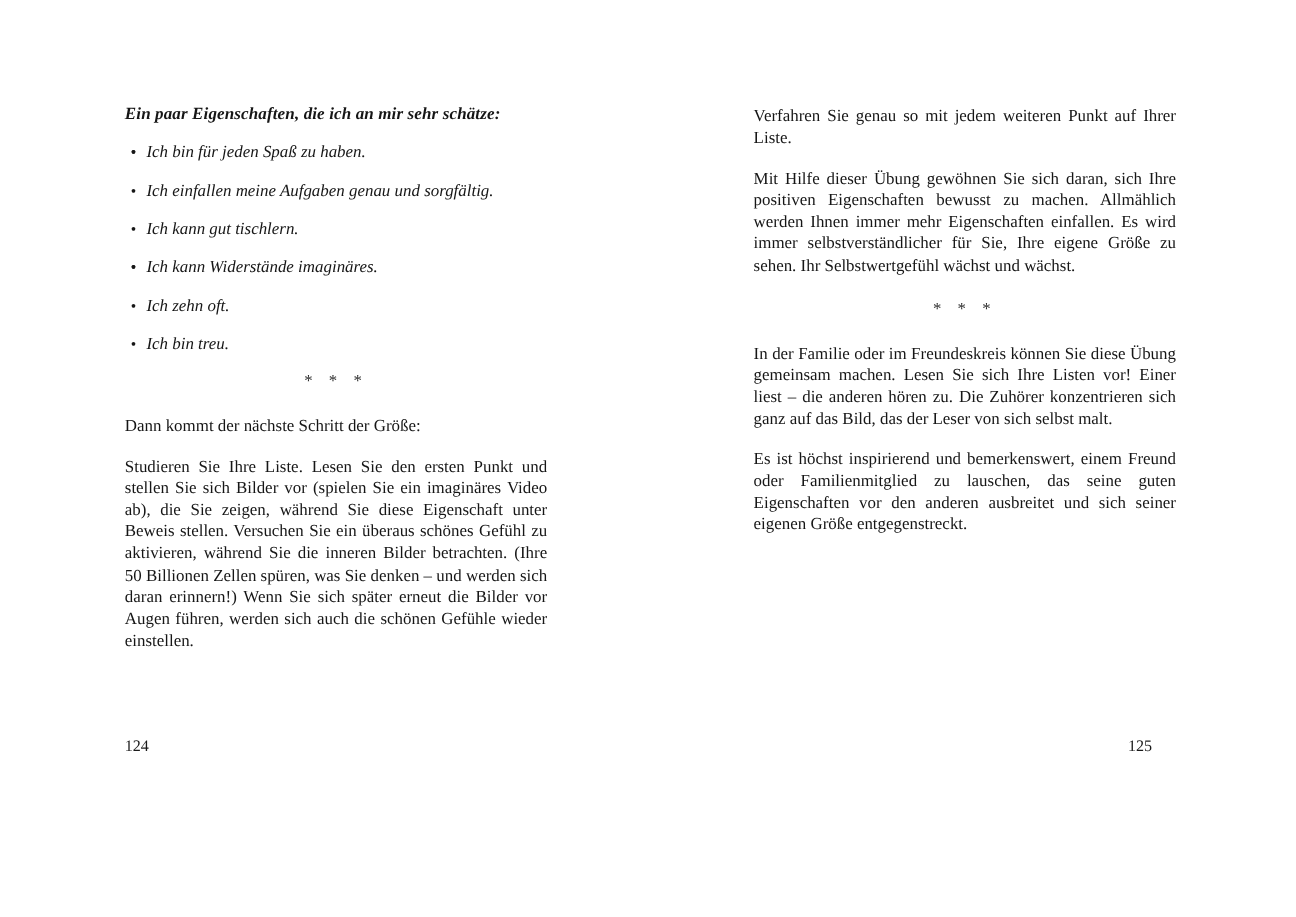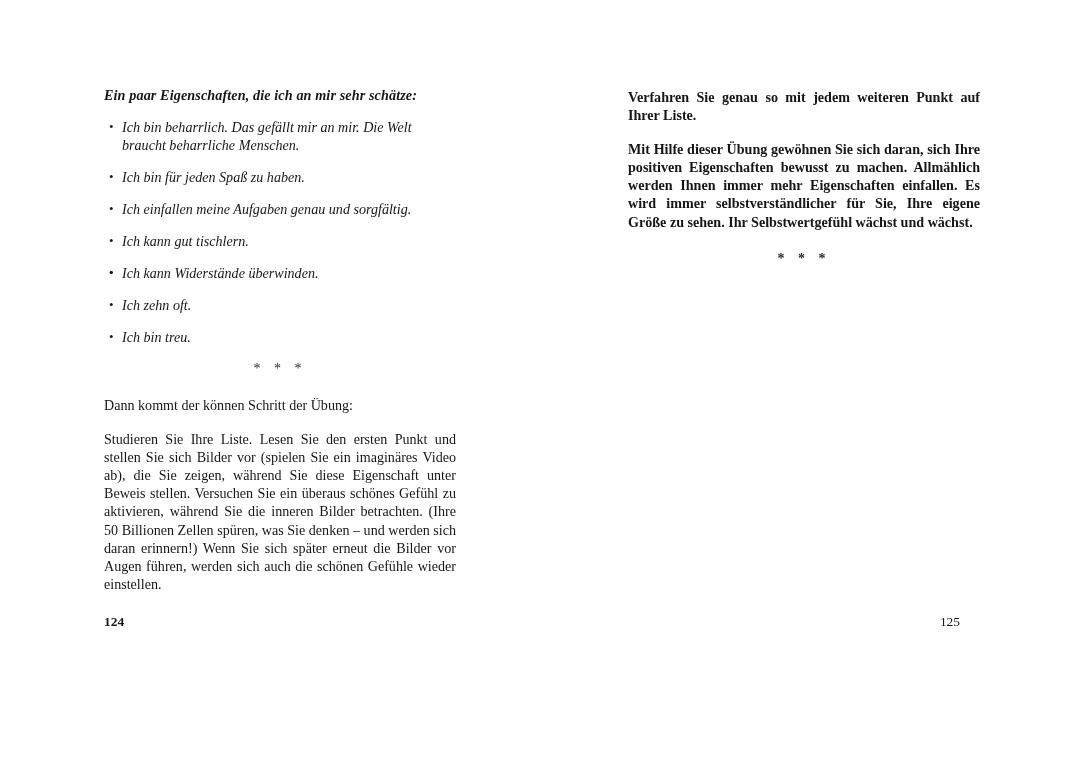--- a/index.html
+++ b/index.html
@@ -29,21 +29,21 @@
     width: 452px;
     height: 712px;
     box-sizing: border-box;
   }
   .page-left  { padding: 86px 0 0 104px; }
   .page-right { padding: 88px 106px 0 0; margin-left: auto; }
 
   .column {
     width: 352px;
   }
-  .page-right .column { margin-left: auto; font-weight: bold; }
+  .page-right .column { margin-left: auto; }
 
   .heading {
     font-weight: bold;
     font-style: italic;
     font-size: 14.2px;
     line-height: 18px;
     letter-spacing: .1px;
     margin: 0 0 14px 0;
   }
 
@@ -90,84 +90,85 @@
   }
   p.body:last-of-type { margin-bottom: 0; }
 
   .page-num {
     position: absolute;
     bottom: 82px;
     font-size: 13.4px;
     line-height: 16px;
     color: #1a1a1a;
   }
-  .page-num-left  { left: 104px; font-weight: bold; }
+  .page-num-left  { left: 104px; }
   .page-num-right { right: 120px; }
 </style>
 </head>
 <body>
 
 <div class="spread">
 
   <div class="page page-left">
     <div class="column">
 
       <h2 class="heading">Ein paar Eigenschaften, die ich an mir sehr schätze:</h2>
 
       <ul class="prop-list">
         <li>
           <span class="bullet">•</span>
-          <span>Ich bin beharrlich. Das gefällt mir an mir. Die Welt braucht beharrliche Menschen.</span>
         </li>
         <li>
           <span class="bullet">•</span>
           <span>Ich bin für jeden Spaß zu haben.</span>
         </li>
         <li>
           <span class="bullet">•</span>
           <span>Ich einfallen meine Aufgaben genau und sorgfältig.</span>
         </li>
         <li>
           <span class="bullet">•</span>
           <span>Ich kann gut tischlern.</span>
         </li>
         <li>
           <span class="bullet">•</span>
         </li>
         <li>
           <span class="bullet">•</span>
-          <span>Ich kann Widerstände überwinden.</span>
+          <span>Ich kann Widerstände imaginäres.</span>
         </li>
         <li>
           <span class="bullet">•</span>
           <span>Ich zehn oft.</span>
         </li>
         <li>
           <span class="bullet">•</span>
           <span>Ich bin treu.</span>
         </li>
       </ul>
 
       <div class="divider">* * *</div>
 
-      <p class="body">Dann kommt der können Schritt der Übung:</p>
+      <p class="body">Dann kommt der nächste Schritt der Größe:</p>
       <p class="body">Studieren Sie Ihre Liste. Lesen Sie den ersten Punkt und stellen Sie sich Bilder vor (spielen Sie ein imaginäres Video ab), die Sie zeigen, während Sie diese Eigenschaft unter Beweis stellen. Versuchen Sie ein überaus schönes Gefühl zu aktivieren, während Sie die inneren Bilder betrachten. (Ihre 50 Billionen Zellen spüren, was Sie denken – und werden sich daran erinnern!) Wenn Sie sich später erneut die Bilder vor Augen führen, werden sich auch die schönen Gefühle wieder einstellen.</p>
 
     </div>
 
     <div class="page-num page-num-left">124</div>
   </div>
 
   <div class="page page-right">
     <div class="column">
 
       <p class="body">Verfahren Sie genau so mit jedem weiteren Punkt auf Ihrer Liste.</p>
       <p class="body">Mit Hilfe dieser Übung gewöhnen Sie sich daran, sich Ihre positiven Eigenschaften bewusst zu machen. Allmählich werden Ihnen immer mehr Eigenschaften einfallen. Es wird immer selbstverständlicher für Sie, Ihre eigene Größe zu sehen. Ihr Selbstwertgefühl wächst und wächst.</p>
 
       <div class="divider">* * *</div>
 
+      <p class="body">In der Familie oder im Freundeskreis können Sie diese Übung gemeinsam machen. Lesen Sie sich Ihre Listen vor! Einer liest – die anderen hören zu. Die Zuhörer konzentrieren sich ganz auf das Bild, das der Leser von sich selbst malt.</p>
+      <p class="body">Es ist höchst inspirierend und bemerkenswert, einem Freund oder Familienmitglied zu lauschen, das seine guten Eigenschaften vor den anderen ausbreitet und sich seiner eigenen Größe entgegenstreckt.</p>
 
     </div>
 
     <div class="page-num page-num-right">125</div>
   </div>
 
 </div>
 
 </body></html>

